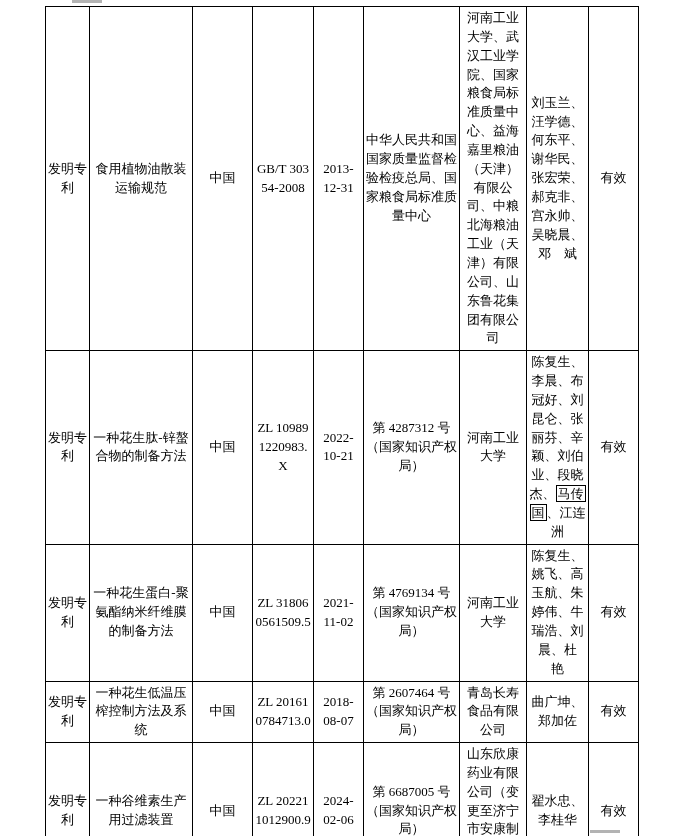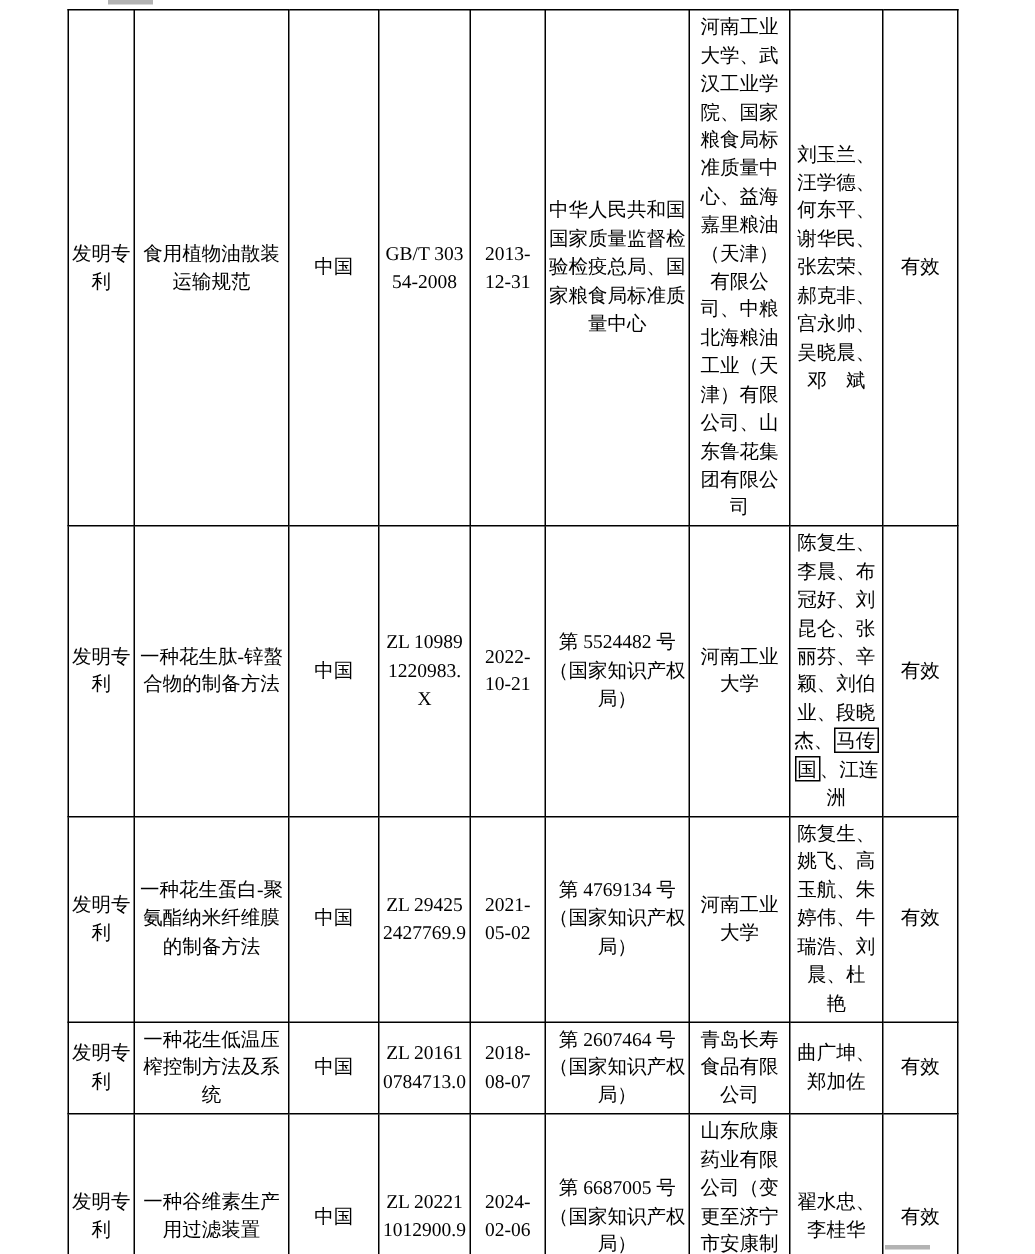--- a/index.html
+++ b/index.html
@@ -74,32 +74,32 @@
     <td>刘玉兰、汪学德、何东平、谢华民、张宏荣、郝克非、宫永帅、吴晓晨、邓　斌</td>
     <td>有效</td>
   </tr>
 
   <tr>
     <td>发明专利</td>
     <td>一种花生肽-锌螯合物的制备方法</td>
     <td>中国</td>
     <td class="num">ZL 109891220983.X</td>
     <td>2022-10-21</td>
-    <td>第 5524482 号（国家知识产权局）</td>
+    <td>第 4287312 号（国家知识产权局）</td>
     <td>河南工业大学</td>
     <td><span>陈复生、李晨、布冠好、刘昆仑、张丽芬、辛颖、刘伯业、段晓杰、</span><span class="boxed">马传国</span><span>、江连洲</span></td>
     <td>有效</td>
   </tr>
 
   <tr>
     <td>发明专利</td>
     <td>一种花生蛋白-聚氨酯纳米纤维膜的制备方法</td>
     <td>中国</td>
-    <td class="num">ZL 294252427769.9</td>
-    <td>2021-05-02</td>
+    <td class="num">ZL 318060561509.5</td>
+    <td>2021-11-02</td>
     <td>第 4769134 号（国家知识产权局）</td>
     <td>河南工业大学</td>
     <td>陈复生、姚飞、高玉航、朱婷伟、牛瑞浩、刘晨、杜　艳</td>
     <td>有效</td>
   </tr>
 
   <tr>
     <td>发明专利</td>
     <td>一种花生低温压榨控制方法及系统</td>
     <td>中国</td>

